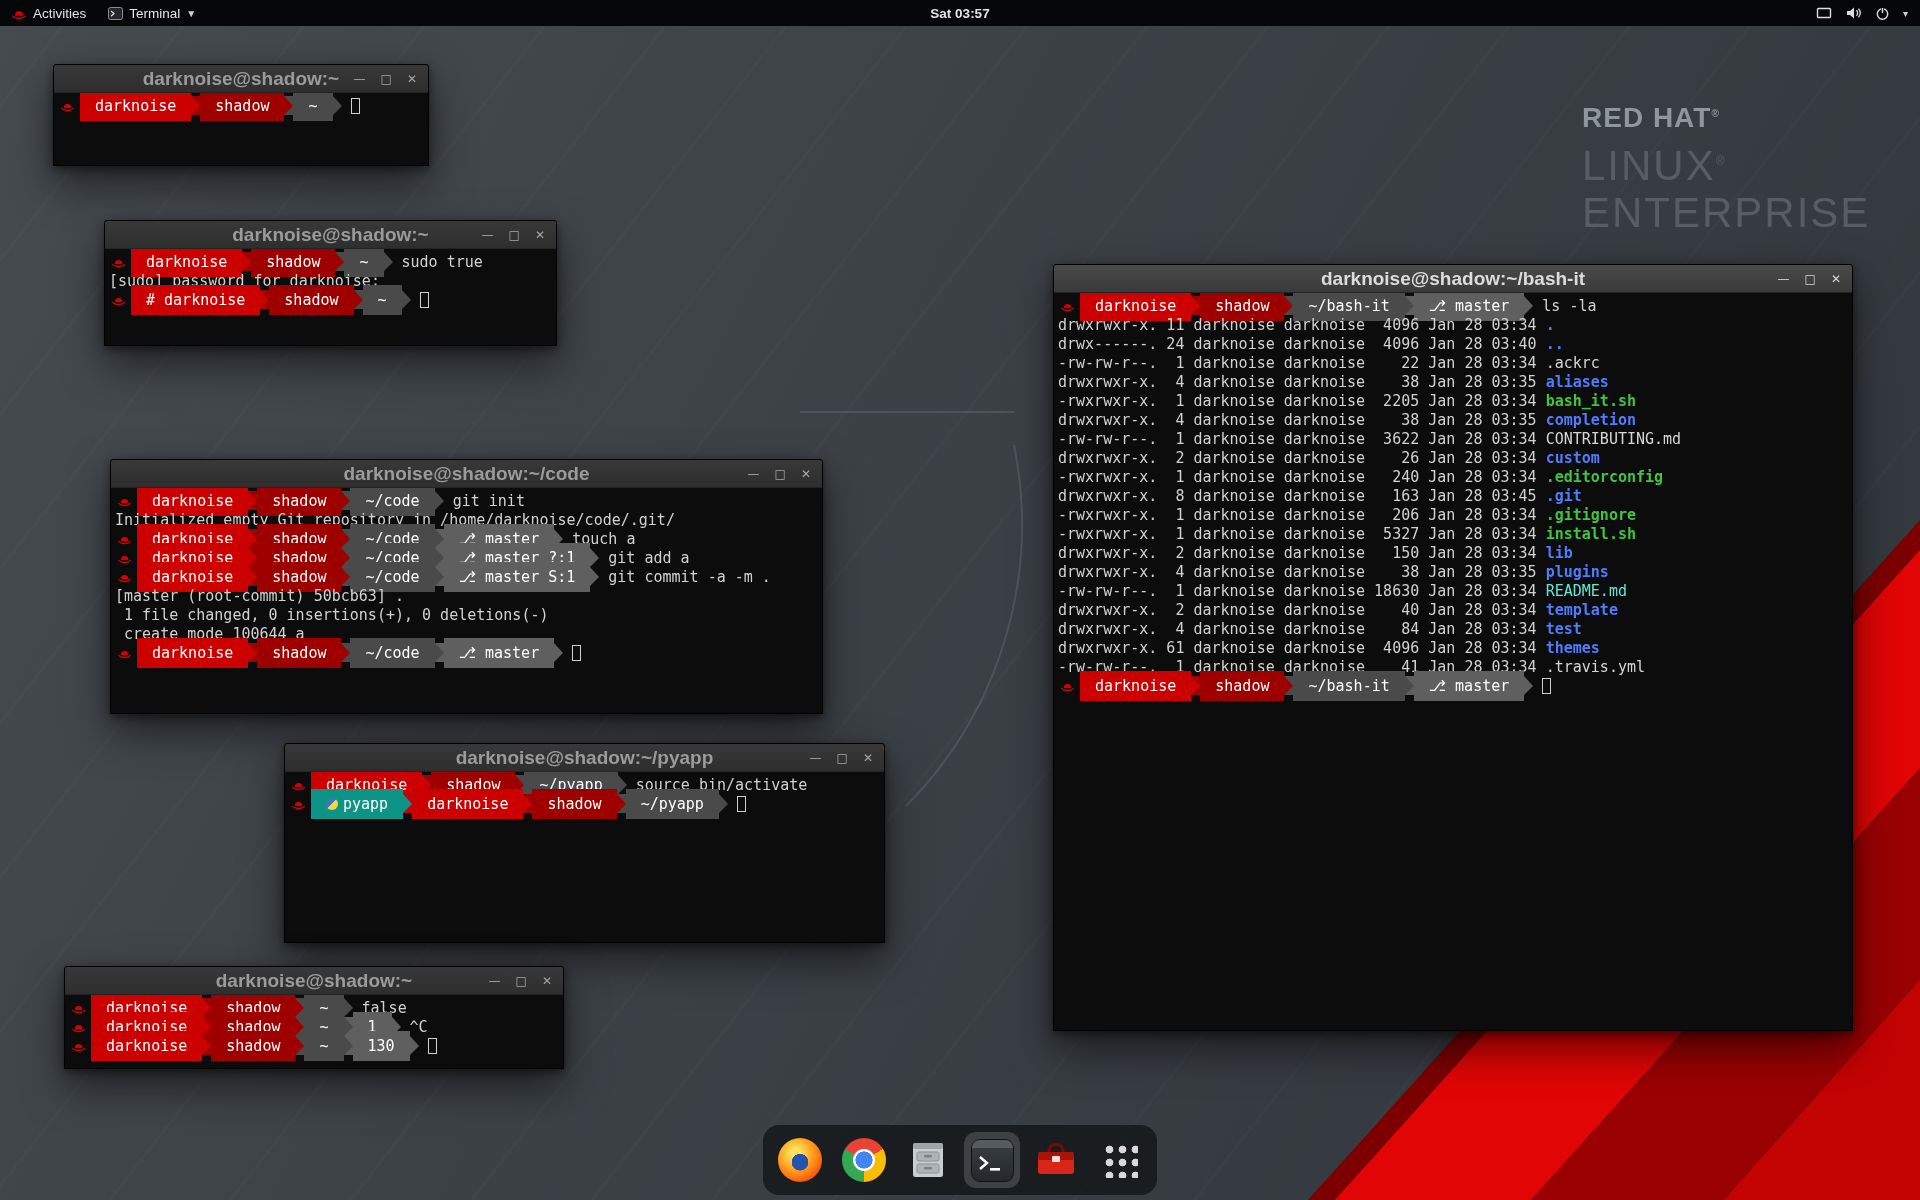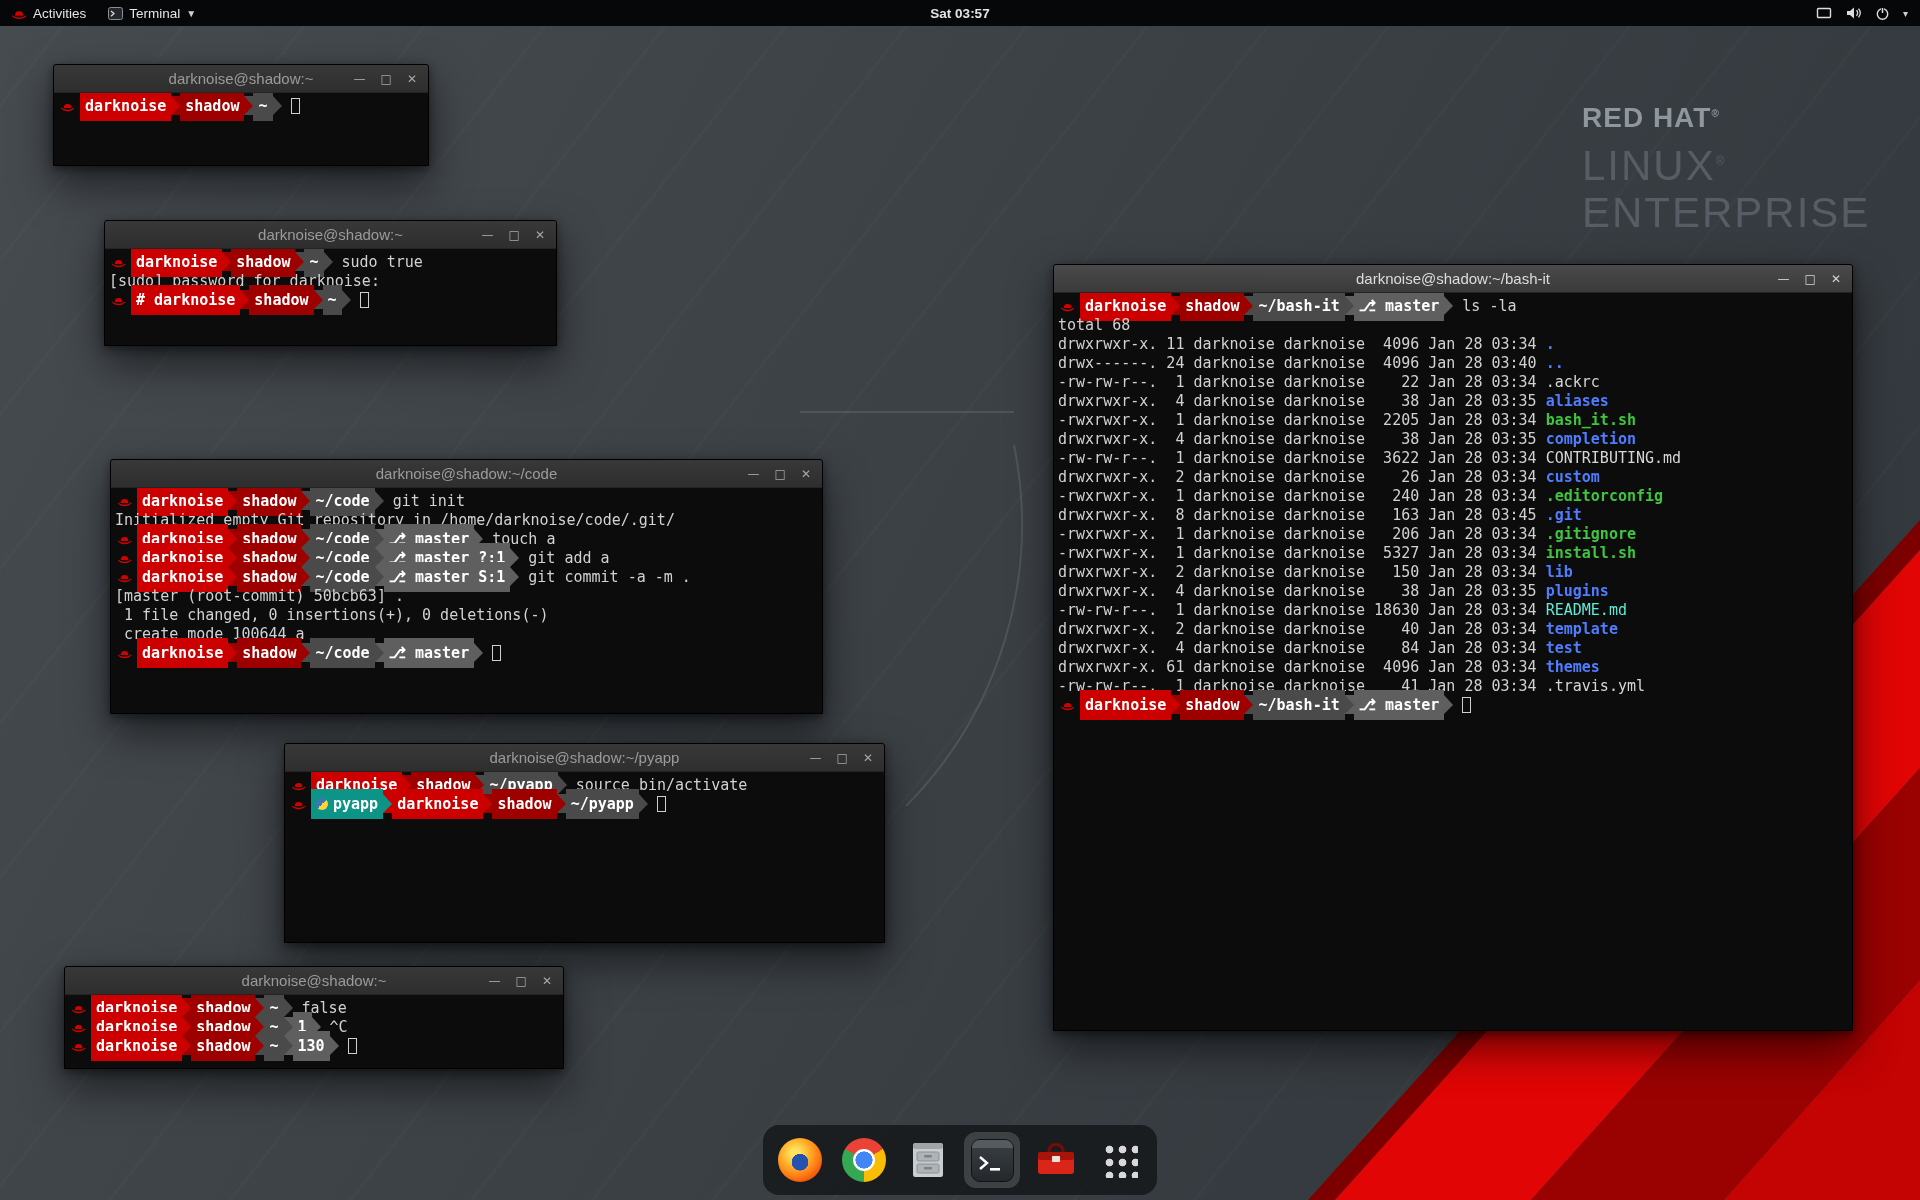--- a/index.html
+++ b/index.html
@@ -27,38 +27,38 @@
     color:inherit;font:inherit;cursor:pointer;}
   .tb-clock{position:absolute;left:50%;transform:translateX(-50%);font-weight:bold;cursor:pointer;}
   .tb-right{margin-left:auto;display:flex;align-items:center;gap:13px;padding-right:12px;height:100%;}
   .caret{font-size:10px;color:#cfcfcf;}
 
   
   .window{position:absolute;background:#0c0c0c;border:1px solid #000;z-index:10;
     box-shadow:0 18px 42px rgba(0,0,0,.55),0 3px 10px rgba(0,0,0,.45);border-radius:3px 3px 0 0;overflow:hidden;}
   .titlebar{height:28px;background:linear-gradient(#383838,#2e2e2e);border-bottom:1px solid #242424;
     position:relative;display:flex;align-items:center;justify-content:center;cursor:default;}
-  .title{font-size:15px;font-weight:normal;color:#9b9b9b;}
+  .title{font-size:19px;font-weight:bold;color:#9b9b9b;}
   .window.focused .titlebar{background:linear-gradient(#4a4a4a,#3a3a3a);}
   .window.focused .title{color:#dcdcdc;}
   .winbtns{position:absolute;right:11px;top:0;height:100%;display:flex;align-items:center;gap:15px;}
   .wbtn{color:#a8a8a8;font-size:12px;line-height:1;cursor:pointer;font-family:"DejaVu Sans",sans-serif;}
   .window.focused .wbtn{color:#d6d6d6;}
 
   .w1{left:53px;top:64px;width:376px;height:102px;}
   .w2{left:104px;top:220px;width:453px;height:126px;}
   .w3{left:110px;top:459px;width:713px;height:255px;}
   .w4{left:284px;top:743px;width:601px;height:200px;}
   .w5{left:64px;top:966px;width:500px;height:103px;}
   .w6{left:1053px;top:264px;width:800px;height:767px;z-index:12;}
 
   
   .tbody{padding:3px 4px;font-family:"DejaVu Sans Mono",monospace;font-size:15px;color:#d2d2d2;cursor:text;}
   .tline{display:flex;align-items:center;height:19px;white-space:pre;}
-  .seg{display:inline-flex;align-items:center;gap:5px;height:30px;padding:0 5px;font-weight:bold;color:#fff;}
+  .seg{display:inline-flex;align-items:center;gap:5px;height:30px;padding:0 15px;font-weight:normal;color:#fff;}
   .parrow{width:0;height:0;border-style:solid;border-width:10px 0 9px 9px;
     border-left-color:transparent;border-top-color:transparent;border-bottom-color:transparent;flex:none;}
   .rhicon{display:inline-flex;align-items:center;margin:0 5px 0 2px;flex:none;}
   .pyicon{width:12px;height:12px;border-radius:50%;display:inline-block;
     background:linear-gradient(135deg,#3d76b8 50%,#ffd43b 50%);}
   .cmd{color:#d2d2d2;font-weight:normal;}
   .tcursor{display:inline-block;width:9px;height:16px;border:1px solid #cfcfcf;margin-left:9px;flex:none;}
   .lsmeta{color:#d2d2d2;}
 
   
@@ -272,21 +272,20 @@
       <span class="wbtn">—</span>
       <span class="wbtn">□</span>
       <span class="wbtn">✕</span>
     </span>
   </div>
   <div class="tbody">
       <div class="tline"><span class="rhicon"><svg viewBox="0 0 15 12" width="15" height="12">
             <path d="M4 7a3.6 3 0 0 1 7.2 0l.3 1H3.7z" fill="#d40000"></path>
             <path d="M1.2 7.6c2.1 1.5 4.1 2.2 6.4 2.2 2.3 0 4.3-.7 6.4-2.2.4 1-.4 2-2.1 2.7-1.4.6-2.9.9-4.3.9-1.4 0-2.9-.3-4.3-.9C1.6 9.6.8 8.6 1.2 7.6z" fill="#d40000"></path>
           </svg></span><span class="seg" style="background: rgb(204, 0, 0);">darknoise</span><span class="parrow" style="border-left-color: rgb(204, 0, 0); border-top-color: rgb(158, 0, 0); border-bottom-color: rgb(158, 0, 0);"></span><span class="seg" style="background: rgb(158, 0, 0);">shadow</span><span class="parrow" style="border-left-color: rgb(158, 0, 0); border-top-color: rgb(74, 74, 74); border-bottom-color: rgb(74, 74, 74);"></span><span class="seg" style="background: rgb(74, 74, 74);">~/bash-it</span><span class="parrow" style="border-left-color: rgb(74, 74, 74); border-top-color: rgb(95, 95, 95); border-bottom-color: rgb(95, 95, 95);"></span><span class="seg" style="background: rgb(95, 95, 95);">⎇ master</span><span class="parrow" style="border-left-color: rgb(95, 95, 95); border-top-color: transparent; border-bottom-color: transparent;"></span><span class="cmd"> ls -la</span></div>
-      <div class="tline">total 68</div>
       <div class="tline"><span class="lsmeta">drwxrwxr-x. 11 darknoise darknoise  4096 Jan 28 03:34 </span><span class="fname" style="color: rgb(79, 125, 255); font-weight: bold;">.</span></div>
       <div class="tline"><span class="lsmeta">drwx------. 24 darknoise darknoise  4096 Jan 28 03:40 </span><span class="fname" style="color: rgb(79, 125, 255); font-weight: bold;">..</span></div>
       <div class="tline"><span class="lsmeta">-rw-rw-r--.  1 darknoise darknoise    22 Jan 28 03:34 </span><span class="fname" style="color: rgb(214, 214, 214);">.ackrc</span></div>
       <div class="tline"><span class="lsmeta">drwxrwxr-x.  4 darknoise darknoise    38 Jan 28 03:35 </span><span class="fname" style="color: rgb(79, 125, 255); font-weight: bold;">aliases</span></div>
       <div class="tline"><span class="lsmeta">-rwxrwxr-x.  1 darknoise darknoise  2205 Jan 28 03:34 </span><span class="fname" style="color: rgb(63, 197, 63); font-weight: bold;">bash_it.sh</span></div>
       <div class="tline"><span class="lsmeta">drwxrwxr-x.  4 darknoise darknoise    38 Jan 28 03:35 </span><span class="fname" style="color: rgb(79, 125, 255); font-weight: bold;">completion</span></div>
       <div class="tline"><span class="lsmeta">-rw-rw-r--.  1 darknoise darknoise  3622 Jan 28 03:34 </span><span class="fname" style="color: rgb(214, 214, 214);">CONTRIBUTING.md</span></div>
       <div class="tline"><span class="lsmeta">drwxrwxr-x.  2 darknoise darknoise    26 Jan 28 03:34 </span><span class="fname" style="color: rgb(79, 125, 255); font-weight: bold;">custom</span></div>
       <div class="tline"><span class="lsmeta">-rwxrwxr-x.  1 darknoise darknoise   240 Jan 28 03:34 </span><span class="fname" style="color: rgb(63, 197, 63); font-weight: bold;">.editorconfig</span></div>
       <div class="tline"><span class="lsmeta">drwxrwxr-x.  8 darknoise darknoise   163 Jan 28 03:45 </span><span class="fname" style="color: rgb(79, 125, 255); font-weight: bold;">.git</span></div>

